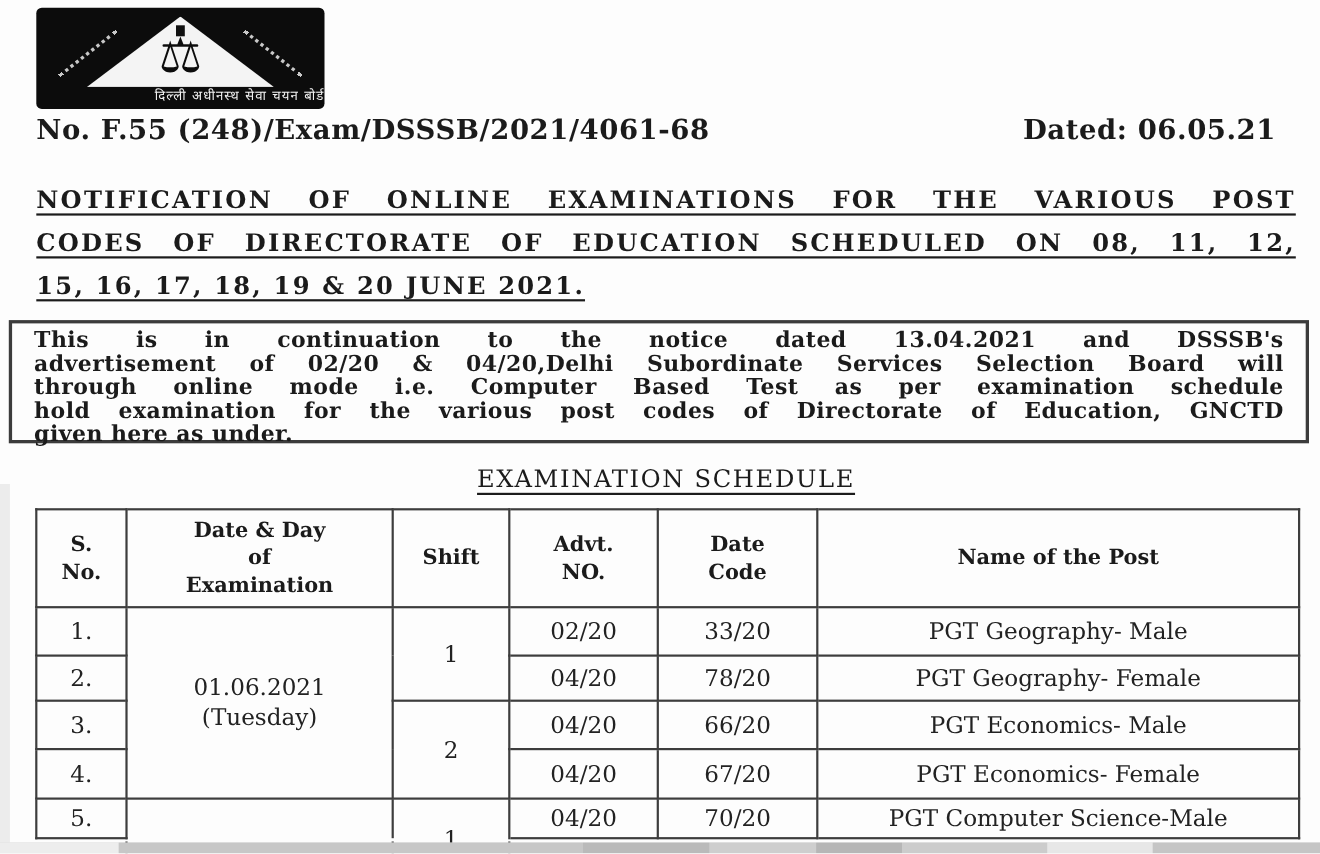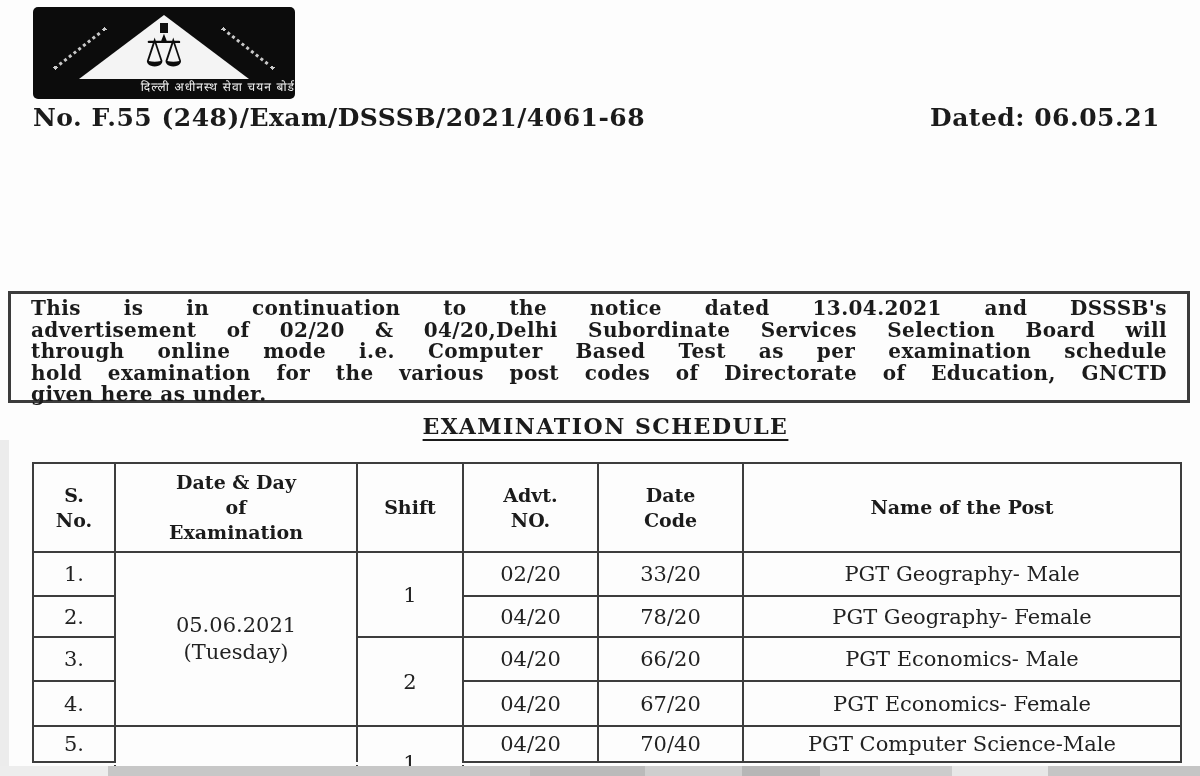--- a/index.html
+++ b/index.html
@@ -54,22 +54,22 @@
   .just{text-align:justify; text-align-last:justify;}
   
   .notice-box{
     position:absolute; left:8px; top:291px; width:1182px; height:112px;
     border:3px solid #3c3c3c; box-sizing:border-box; padding:4px 20px 0 20px;
     font-weight:bold; font-size:20px; letter-spacing:.4px;
   }
   .notice-box .nl{line-height:21.5px;}
   
   .sched-head{
-    position:absolute; left:33px; top:413px; width:1145px; text-align:center;
-    font-size:22px; font-weight:bold; letter-spacing:1.5px;
+    position:absolute; left:33px; top:424px; width:1145px; text-align:center;
+    font-size:22px; font-weight:normal; letter-spacing:1.5px;
     }
   .sched-head span{text-decoration:underline; text-decoration-thickness:2px; text-underline-offset:5px;}
   
   table.sched{
     position:absolute; left:32px; top:462px; width:1148px;
     border-collapse:collapse; table-layout:fixed; font-size:21px; color:#222;
   }
   table.sched th, table.sched td{
     border:2px solid #3d3d3d; padding:0; text-align:center; vertical-align:middle;
     overflow:visible;
@@ -110,20 +110,25 @@
     <div class="logo-scales">⚖</div>
     <div class="logo-caption">दिल्ली अधीनस्थ सेवा चयन बोर्ड</div>
   </div>
 
 
   <div class="ref-row">
     <span>No. F.55 (248)/Exam/DSSSB/2021/4061-68</span>
     <span class="date">Dated: 06.05.21</span>
   </div>
 
+  <div class="title">
+    <div class="tl just">NOTIFICATION OF ONLINE EXAMINATIONS FOR THE VARIOUS POST</div>
+    <div class="tl just">CODES OF DIRECTORATE OF EDUCATION SCHEDULED ON 08, 11, 12,</div>
+    <div class="tl">15, 16, 17, 18, 19 &amp; 20 JUNE 2021.</div>
+  </div>
 
   <div class="notice-box">
     <div class="nl just">This is in continuation to the notice dated 13.04.2021 and DSSSB's</div>
     <div class="nl just">advertisement of 02/20 &amp; 04/20,Delhi Subordinate Services Selection Board will</div>
     <div class="nl just">through online mode i.e. Computer Based Test as per examination schedule</div>
     <div class="nl just">hold examination for the various post codes of Directorate of Education, GNCTD</div>
     <div class="nl">given here as under.</div>
   </div>
 
   <div class="sched-head">
@@ -148,21 +153,21 @@
 Examination</th>
       <th class="h">Shift</th>
       <th class="h">Advt.
 NO.</th>
       <th class="h">Date
 Code</th>
       <th class="h">Name of the Post</th>
     </tr>
     <tr style="height:44px">
       <td class="sno">1.</td>
-      <td class="pre" rowspan="4">05.06.2021
+      <td class="pre" rowspan="4">01.06.2021
 (Tuesday)</td>
       <td rowspan="2">1</td>
       <td>02/20</td>
       <td>33/20</td>
       <td>PGT Geography- Male</td>
     </tr>
     <tr style="height:41px">
       <td class="sno">2.</td>
       <td>04/20</td>
       <td>78/20</td>
@@ -181,21 +186,21 @@
       <td>67/20</td>
       <td>PGT Economics- Female</td>
     </tr>
     <tr style="height:36px">
       <td class="sno">5.</td>
       <td class="nobot"></td>
       <td class="nobot shift-last">
         <div class="overflow-digit">1</div>
       </td>
       <td>04/20</td>
-      <td>70/40</td>
+      <td>70/20</td>
       <td>PGT Computer Science-Male</td>
     </tr>
   </tbody>
     </table>
 
   <div class="stub stub1"></div>
   <div class="stub stub2"></div>
   <div class="stub stub3"></div>
   <div class="edge-band"></div>
 

